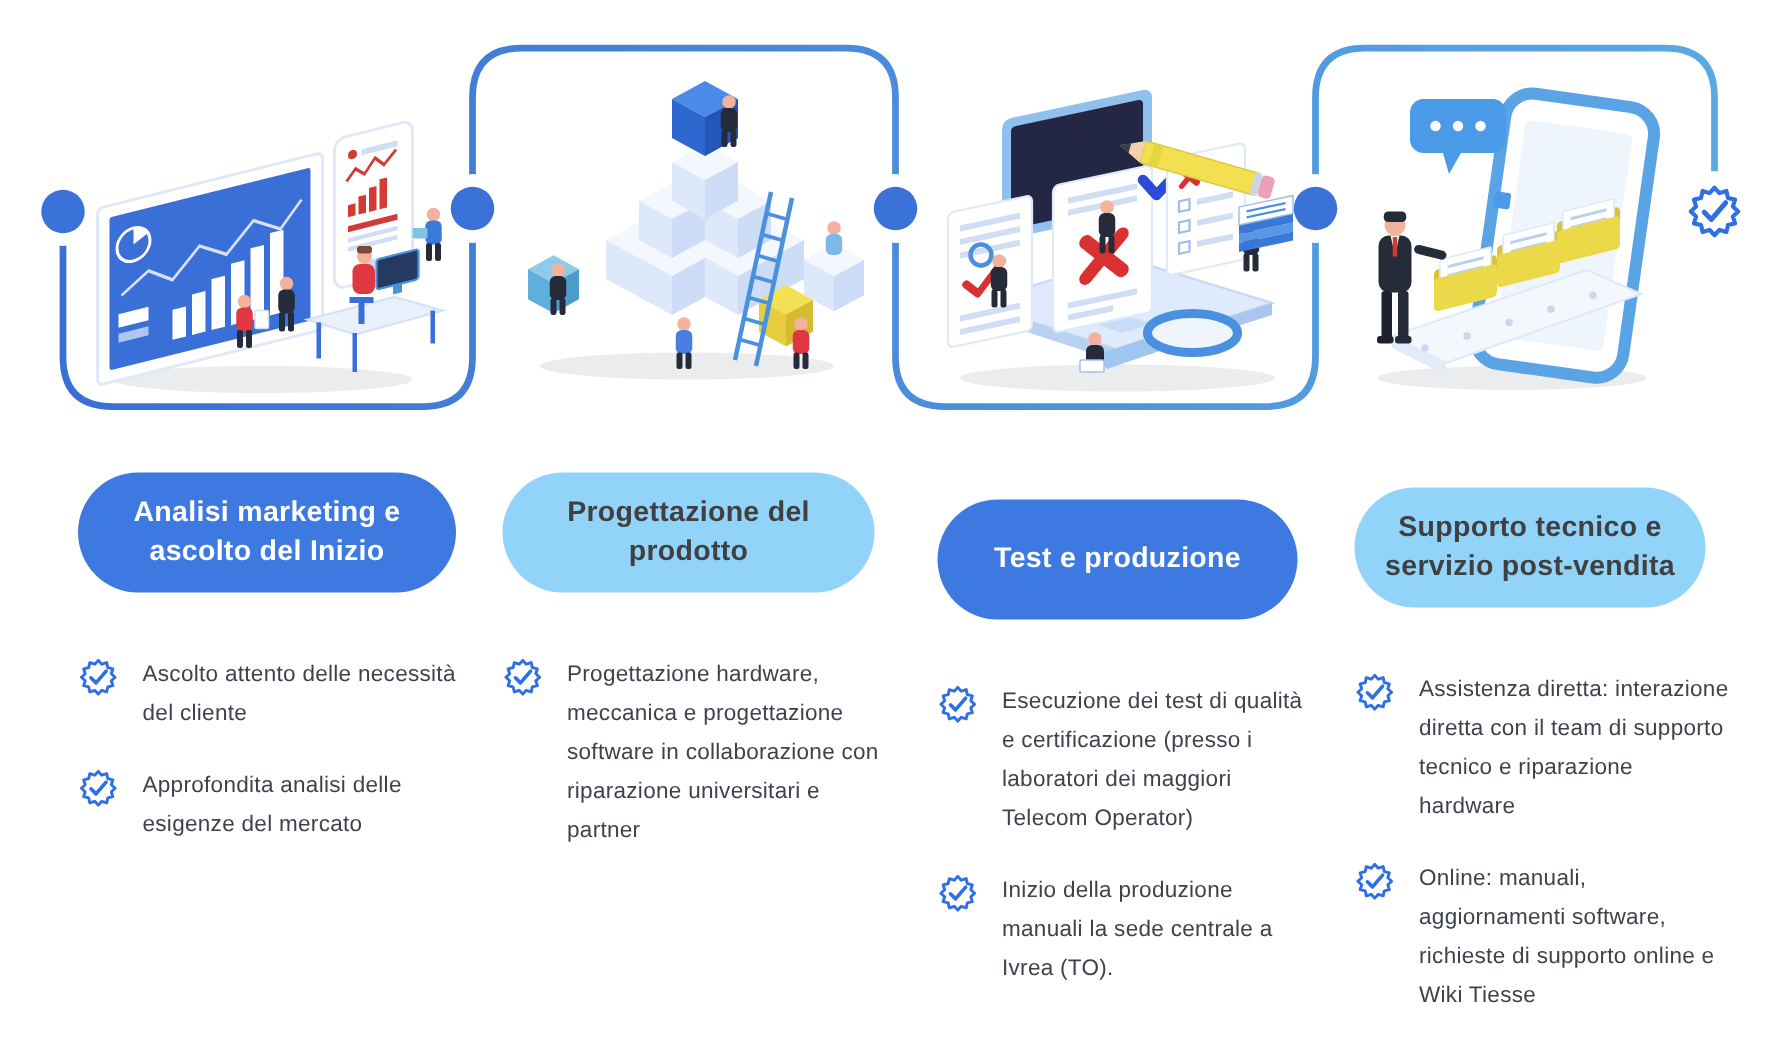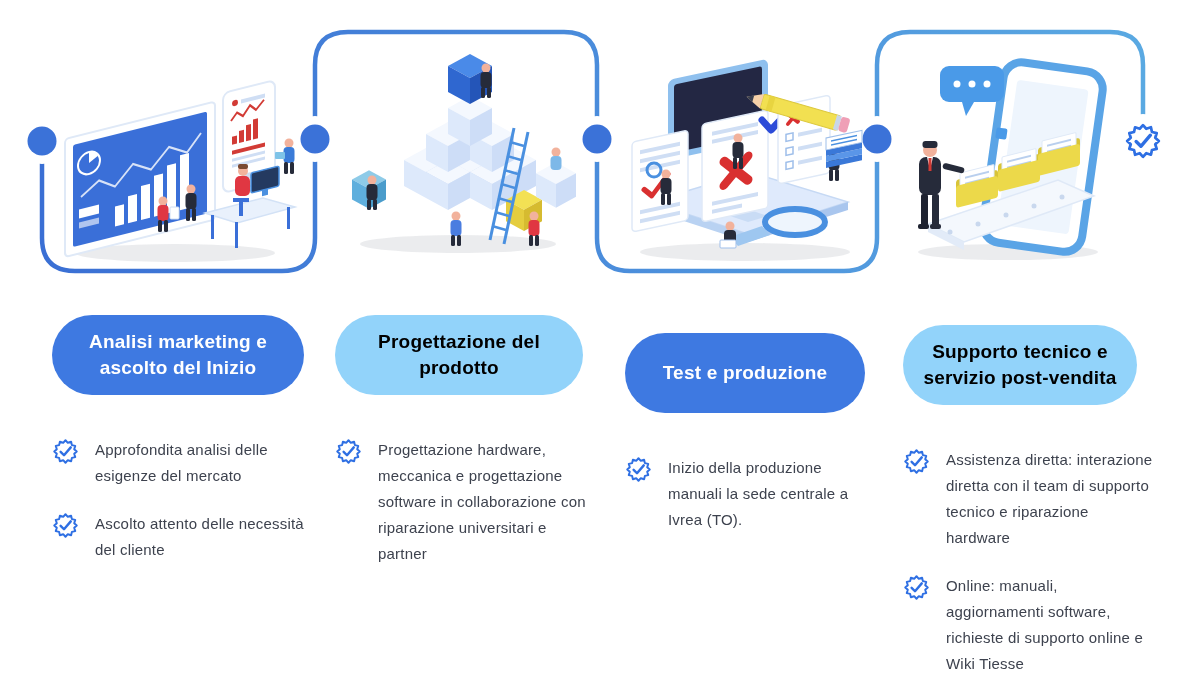--- a/index.html
+++ b/index.html
@@ -25,21 +25,21 @@
   .col-3 { left:625px; width:248px; }
   .col-4 { left:903px; width:252px;margin-top:10px; }
 
   .pill {
     min-height:80px; border-radius:42px;
     display:flex; align-items:center; justify-content:center;
     text-align:center; font-weight:700; font-size:19px; line-height:1.38;
     padding:10px 16px; letter-spacing:.2px;
   }
   .pill.dark  { background:#3e79e1; color:#ffffff; }
-  .pill.light { background:#92d3fa; color:#000000; }
+  .pill.light { background:#92d3fa; color:#404040; }
   .col-1 .pill { width:252px; }
   .col-2 .pill { width:248px; }
   .col-3 .pill { width:240px;margin-top:18px; }
   .col-4 .pill { width:234px; }
 
   .bullets { list-style:none; margin-top:42px; }
   .bullets li { display:flex; align-items:flex-start; margin-bottom:22px; }
   .seal-ic { flex:0 0 27px; width:27px; height:27px; margin-top:1px; }
   .bullets p {
     margin-left:16px; font-size:15px; line-height:26px;
@@ -370,27 +370,27 @@
     </svg>
   </div>
 
   <div class="col col-1">
     <div class="pill dark">Analisi marketing e ascolto del Inizio</div>
     <ul class="bullets">
       <li>
         <svg class="seal-ic">
             <use href="#seal-check"></use>
           </svg>
+        <p>Ascolto attento delle necessità del cliente</p>
+      </li>
+      <li>
+        <svg class="seal-ic">
+            <use href="#seal-check"></use>
+          </svg>
         <p>Approfondita analisi delle esigenze del mercato</p>
-      </li>
-      <li>
-        <svg class="seal-ic">
-            <use href="#seal-check"></use>
-          </svg>
-        <p>Ascolto attento delle necessità del cliente</p>
       </li>
     </ul>
   </div>
 
   <div class="col col-2">
     <div class="pill light">Progettazione del prodotto</div>
     <ul class="bullets">
       <li>
         <svg class="seal-ic">
             <use href="#seal-check"></use>
@@ -400,20 +400,26 @@
     </ul>
   </div>
 
   <div class="col col-3">
     <div class="pill dark">Test e produzione</div>
     <ul class="bullets">
       <li>
         <svg class="seal-ic">
             <use href="#seal-check"></use>
           </svg>
+        <p>Esecuzione dei test di qualità e certificazione (presso i laboratori dei maggiori Telecom Operator)</p>
+      </li>
+      <li>
+        <svg class="seal-ic">
+            <use href="#seal-check"></use>
+          </svg>
         <p>Inizio della produzione manuali la sede centrale a Ivrea (TO).</p>
       </li>
     </ul>
   </div>
 
   <div class="col col-4">
     <div class="pill light">Supporto tecnico e servizio post-vendita</div>
     <ul class="bullets">
       <li>
         <svg class="seal-ic">

